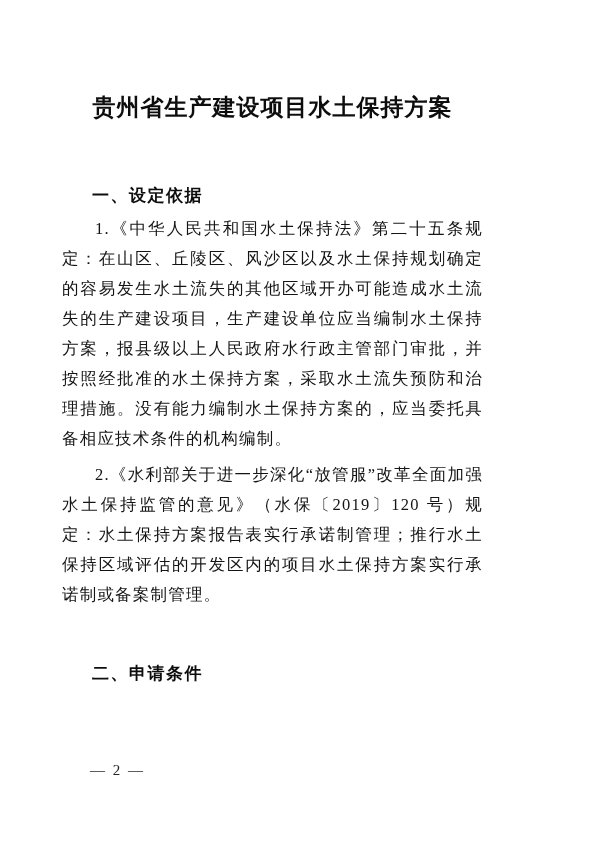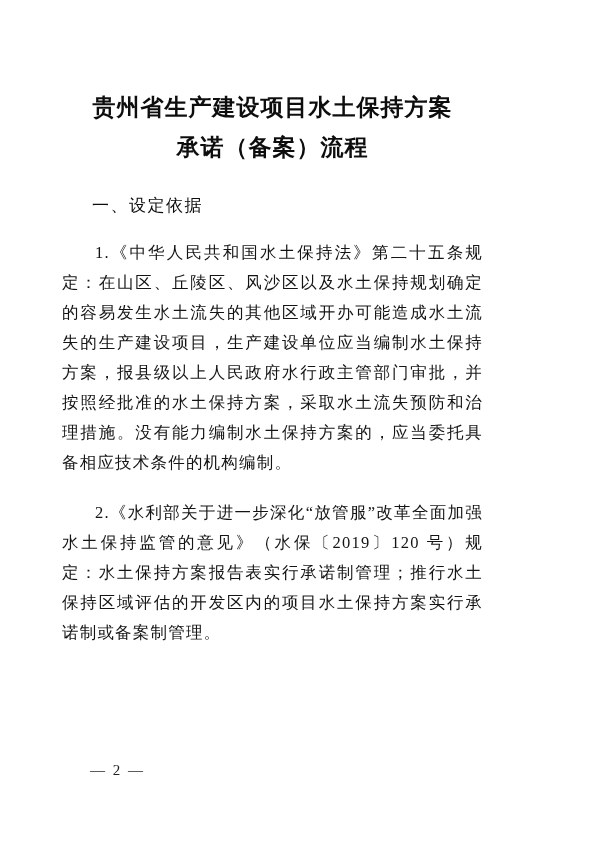--- a/index.html
+++ b/index.html
@@ -26,32 +26,32 @@
   .doc-title {
     margin-top: 88px;
     text-align: center;
     font-weight: bold;
     font-size: 23px;
     line-height: 40px;
     letter-spacing: 1px;
     color: #0d0d0d;
   }
   .section-heading {
-    margin-top: 22px;
+    margin-top: 52px;
     margin-bottom: 0;
     padding-left: 30px;
     font-family: "Liberation Sans", "DejaVu Sans", sans-serif;
-    font-weight: normal;
+    font-weight: bold;
     font-size: 17px;
     line-height: 24px;
     letter-spacing: 1.5px;
     color: #0d0d0d;
   }
   .para {
-    margin: 20px 0 0 0;
+    margin: 6px 0 0 0;
     text-indent: 2em;
     font-size: 16.5px;
     line-height: 30px;
     letter-spacing: 1.2px;
     text-align: justify;
     text-align-last: left;
     color: #141414;
   }
   .spacer-after-title { height: 4px; }
   .page-number {
@@ -64,30 +64,30 @@
   }
 </style>
 </head>
 <body>
 
 <div class="page">
   <div class="content">
 
     <div class="doc-title">
       <div>贵州省生产建设项目水土保持方案</div>
-      <div>承诺（备案）流程</div>
     </div>
 
     <div class="spacer-after-title"></div>
 
     <h2 class="section-heading">一、设定依据</h2>
 
     <p class="para">1.《中华人民共和国水土保持法》第二十五条规定：在山区、丘陵区、风沙区以及水土保持规划确定的容易发生水土流失的其他区域开办可能造成水土流失的生产建设项目，生产建设单位应当编制水土保持方案，报县级以上人民政府水行政主管部门审批，并按照经批准的水土保持方案，采取水土流失预防和治理措施。没有能力编制水土保持方案的，应当委托具备相应技术条件的机构编制。</p>
 
     <p class="para">2.《水利部关于进一步深化“放管服”改革全面加强水土保持监管的意见》（水保〔2019〕120 号）规定：水土保持方案报告表实行承诺制管理；推行水土保持区域评估的开发区内的项目水土保持方案实行承诺制或备案制管理。</p>
 
+    <h2 class="section-heading">二、申请条件</h2>
 
 
 
   </div>
 
   <div class="page-number">— 2 —</div>
 </div>
 
 </body></html>

